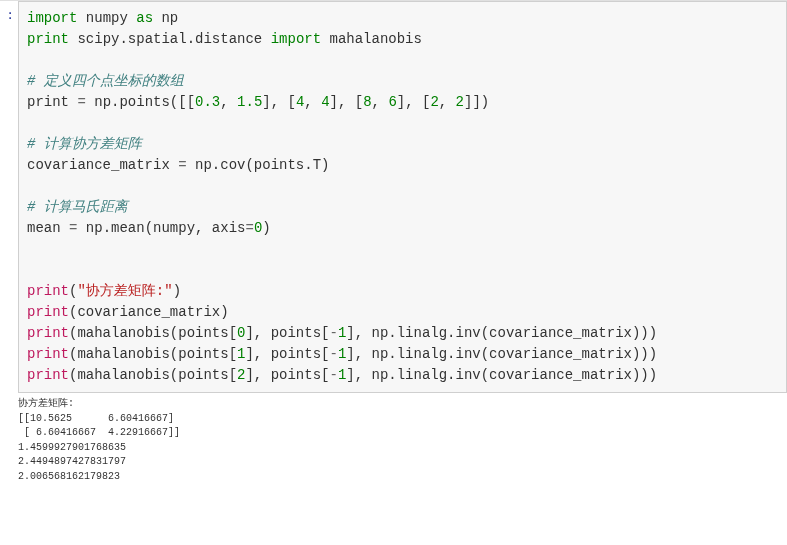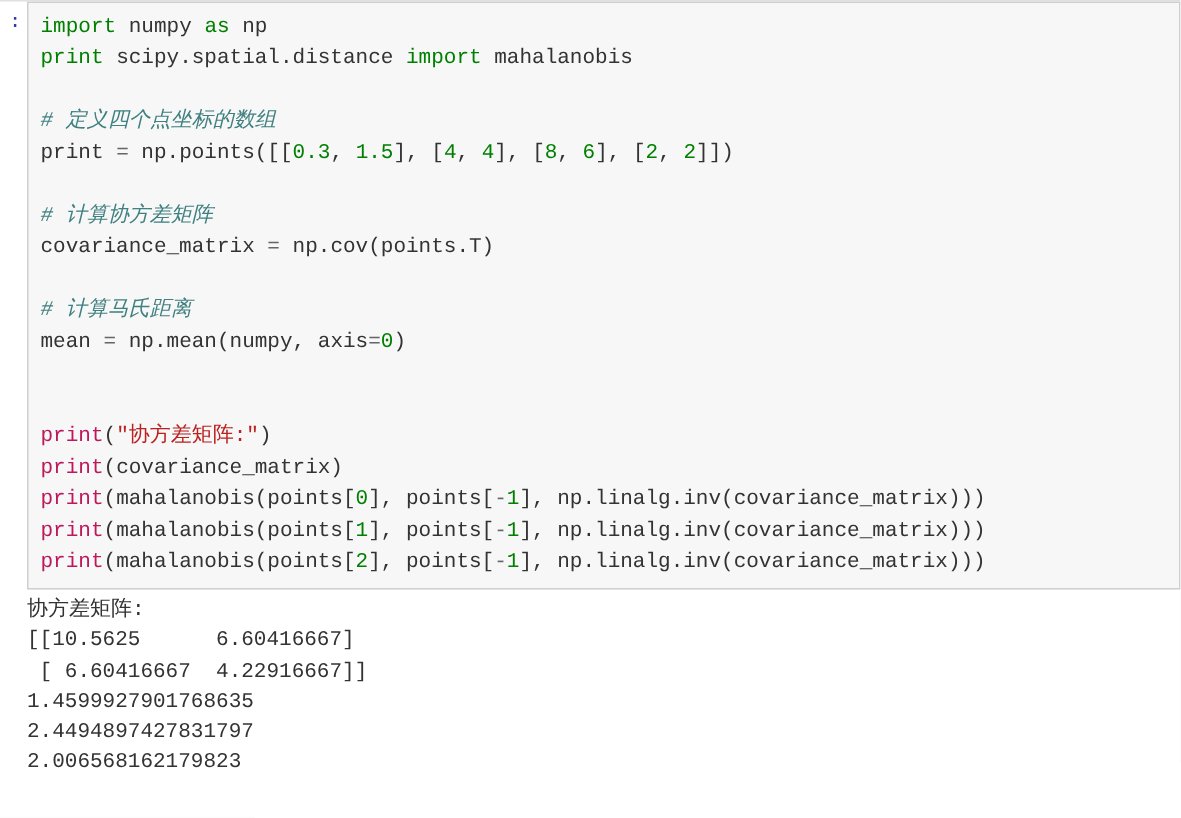--- a/index.html
+++ b/index.html
@@ -36,21 +36,21 @@
   }
   .code-area .kw { color: #008000; font-weight: normal; }
   .code-area .str { color: #ba2121; }
   .code-area .cmt { color: #408080; font-style: italic; }
   .code-area .num { color: #008000; }
   .code-area .op { color: #666; }
   .code-area .bi { color: #be185d; }
   .output-area {
     padding: 4px 8px 8px 18px;
     font-family: "Consolas", "Courier New", monospace;
-    font-size: 14px;
+    font-size: 10px;
     line-height: 1.45;
     white-space: pre;
     color: #333;
   }
 </style>
 </head>
 <body>
 
 <div class="cell">
   <div class="prompt">:</div>

